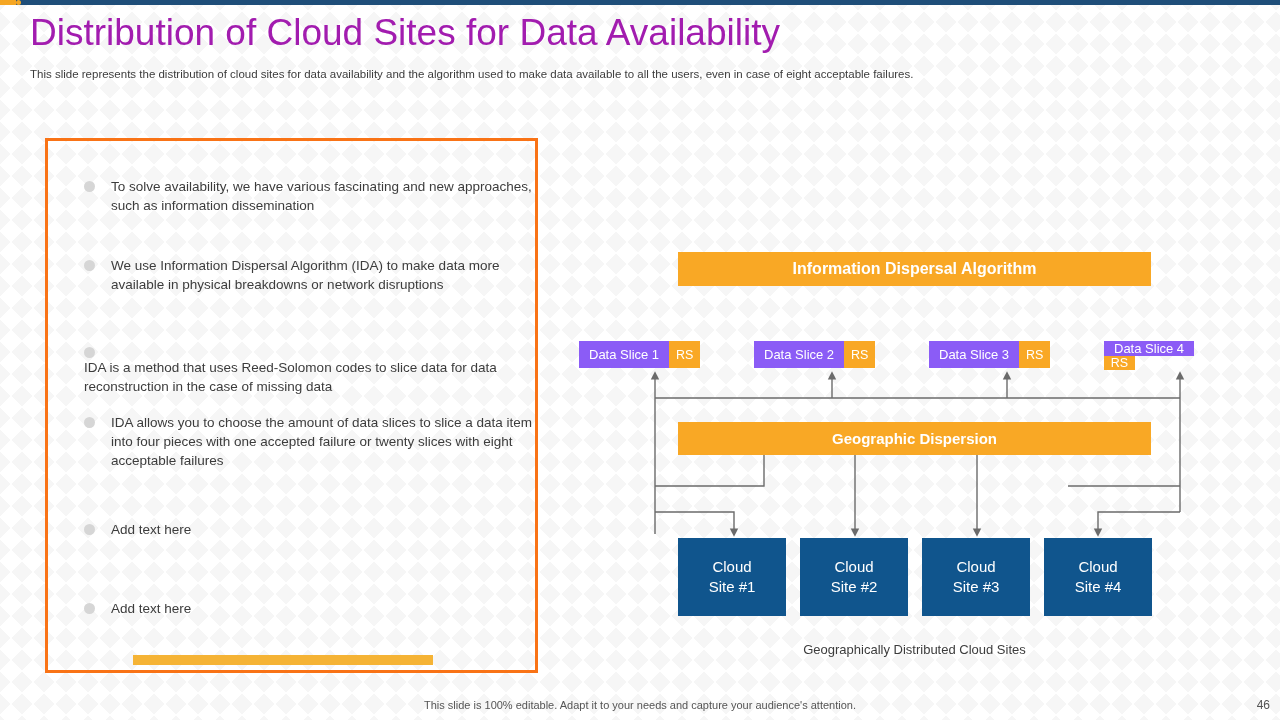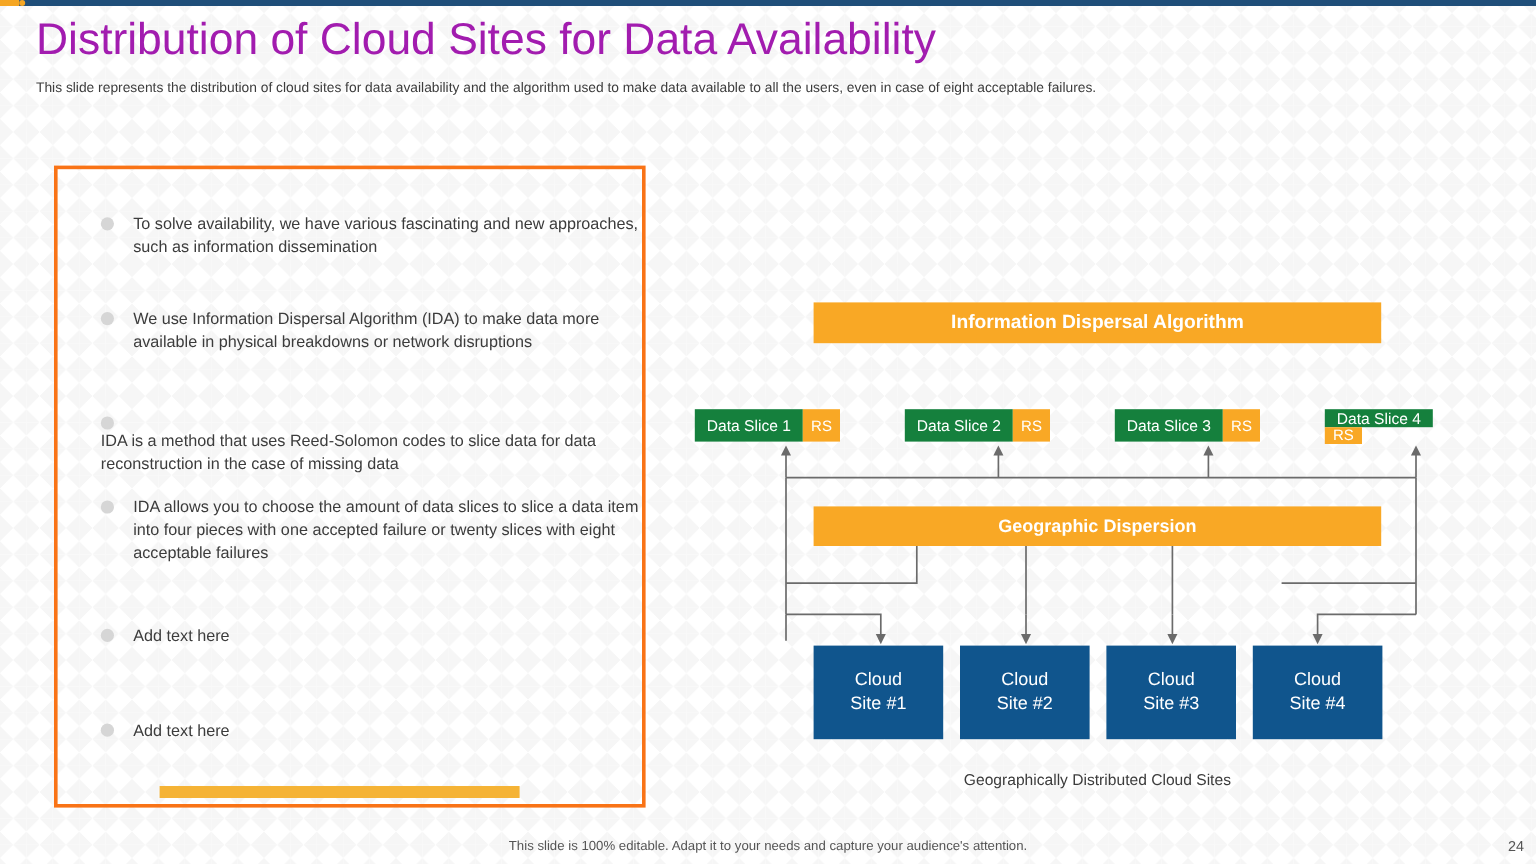--- a/index.html
+++ b/index.html
@@ -179,21 +179,21 @@
   }
 
   .slice {
     position: absolute;
     top: 211px;
     height: 27px;
     display: flex;
     align-items: stretch;
   }
   .slice .slice-label {
-    background: #15803d;
+    background: #8b5cf6;
     color: #ffffff;
     font-size: 13px;
     display: flex;
     align-items: center;
     justify-content: center;
     padding: 0 10px;
     white-space: nowrap;
   }
   .slice .slice-rs {
     background: #f9a825;
@@ -362,13 +362,13 @@
   </div>
   <div class="cloud-box" style="left:484px;">
     <span>Cloud</span>
     <span>Site #4</span>
   </div>
 
   <div class="caption">Geographically Distributed Cloud Sites</div>
 </div>
 
 <div class="footer-note">This slide is 100% editable. Adapt it to your needs and capture your audience's attention.</div>
-<div class="page-num">24</div>
+<div class="page-num">46</div>
 
 </body></html>

